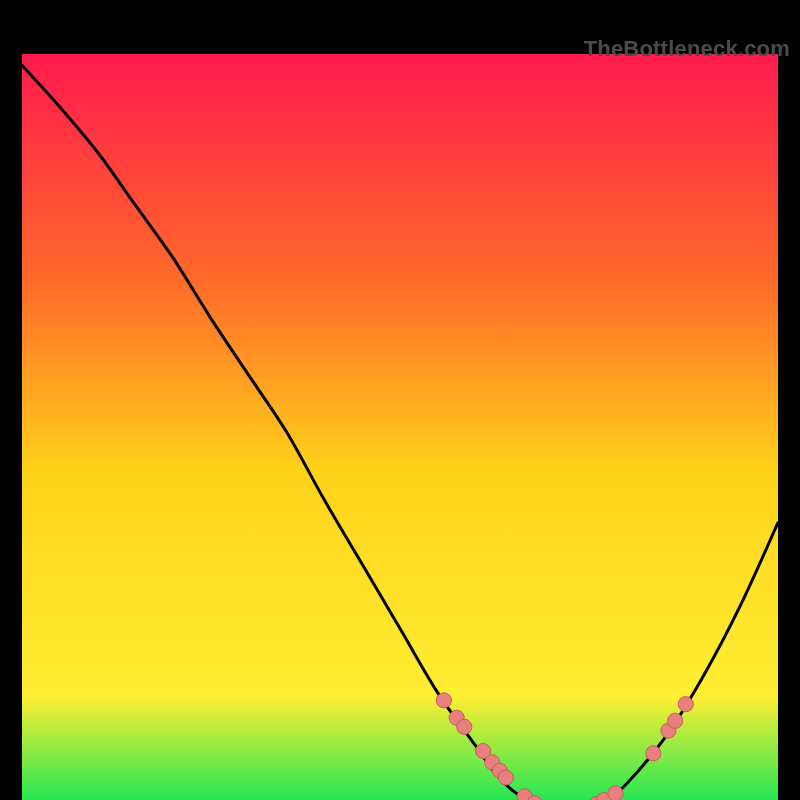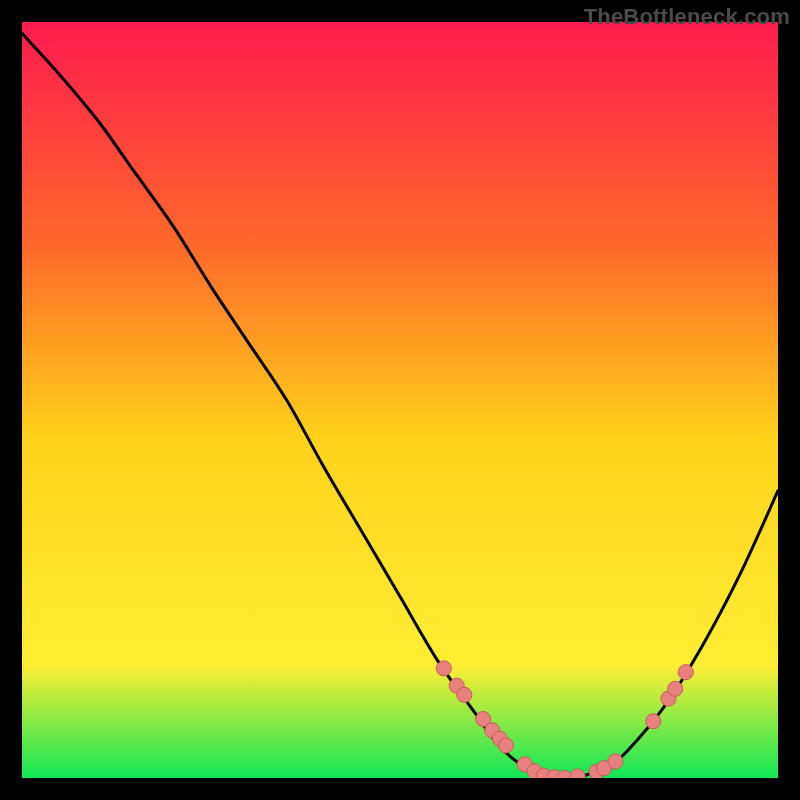--- a/index.html
+++ b/index.html
@@ -9,20 +9,21 @@
     height: 800px;
     background: #000000;
     font-family: Arial, Helvetica, sans-serif;
     overflow: hidden;
   }
   .outer {
     position: relative;
     width: 800px;
     height: 588px;
     background: #000000;
+    margin-top: 32px;
   }
   .watermark {
     position: absolute;
     top: 4px;
     right: 10px;
     color: #4b4b4b;
     font-size: 22px;
     font-weight: 600;
     letter-spacing: 0.2px;
     z-index: 60;

